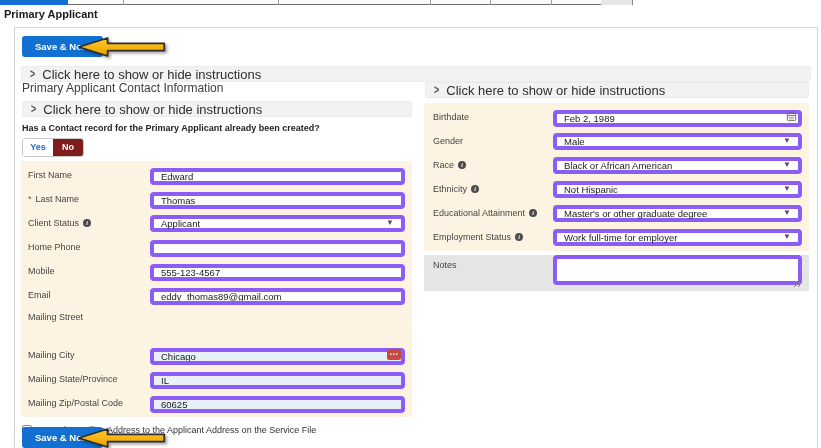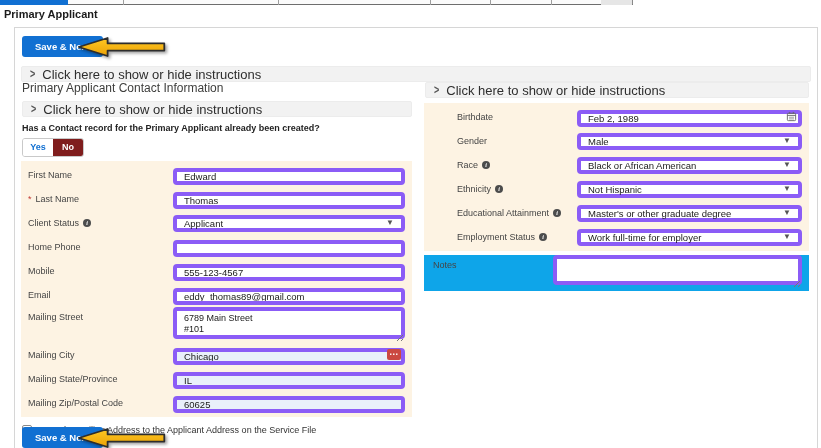--- a/index.html
+++ b/index.html
@@ -49,31 +49,31 @@
   .question { margin:6px 0 0 1px; font-size:9px; font-weight:bold; color:#222; height:11px; }
 
   .yesno { margin:4px 0 0 1px; display:inline-flex; height:19px; border:1px solid #c9c9c9;
     border-radius:3px; overflow:hidden; }
   .yesno .seg { width:30px; text-align:center; line-height:17px; font-size:9px; font-weight:bold; cursor:pointer; }
   .seg-yes { background:#fff; color:#1170d2; }
   .seg-no  { background:#7f1d1d; color:#fff; }
 
   .beige { background:#fdf3e3; padding:2px 0; }
   .beige-left  { margin-top:4px; }
-  .beige-right { margin-top:0;padding-left:24px; }
+  .beige-right { margin-top:0; }
 
   .row { display:flex; align-items:center; height:24px; }
   .row.tall { height:36px; align-items:flex-start; }
   .row.tall .flabel { padding-top:5px; }
-  .row-white { background:#0ea5e9; }
+  .row-white { background:#e5e5e5; }
   .notes-row { height:34px; margin-top:4px; }
 
   .flabel { flex-shrink:0; display:flex; align-items:center; gap:4px;
     font-size:9px; color:#454545; }
-  .col-left  .flabel { width:152px; padding-left:7px; }
+  .col-left  .flabel { width:129px; padding-left:7px; }
   .col-right .flabel { width:129px; padding-left:9px; }
   .req { color:#c23934; font-size:9px; }
 
   .info-icon { width:8px; height:8px; border-radius:50%; background:#4c4c4c; color:#fff;
     font-size:6px; line-height:8px; text-align:center; font-weight:bold; flex-shrink:0;
     font-family:"Liberation Serif",serif; font-style:italic; cursor:pointer; }
 
   .fcontrol { flex:1; position:relative; padding-right:7px; }
 
   .tinput, .tselect, .tarea {
@@ -211,25 +211,20 @@
         </div>
         <div class="fcontrol">
           <input class="tinput" value="eddy_thomas89@gmail.com" style="">
         </div>
       </div>
 
       <div class="row tall">
         <div class="flabel">
           <span>Mailing Street</span>
         </div>
-        <div class="fcontrol street-wrap">
-          <textarea class="tarea" style="">6789 Main Street
-#101</textarea>
-          <span class="resize-handle"></span>
-        </div>
       </div>
 
       <div class="row">
         <div class="flabel">
           <span>Mailing City</span>
         </div>
         <div class="fcontrol">
           <input class="tinput bluebg has-badge" value="Chicago" style="">
           <span class="err-badge">...</span>
         </div>

